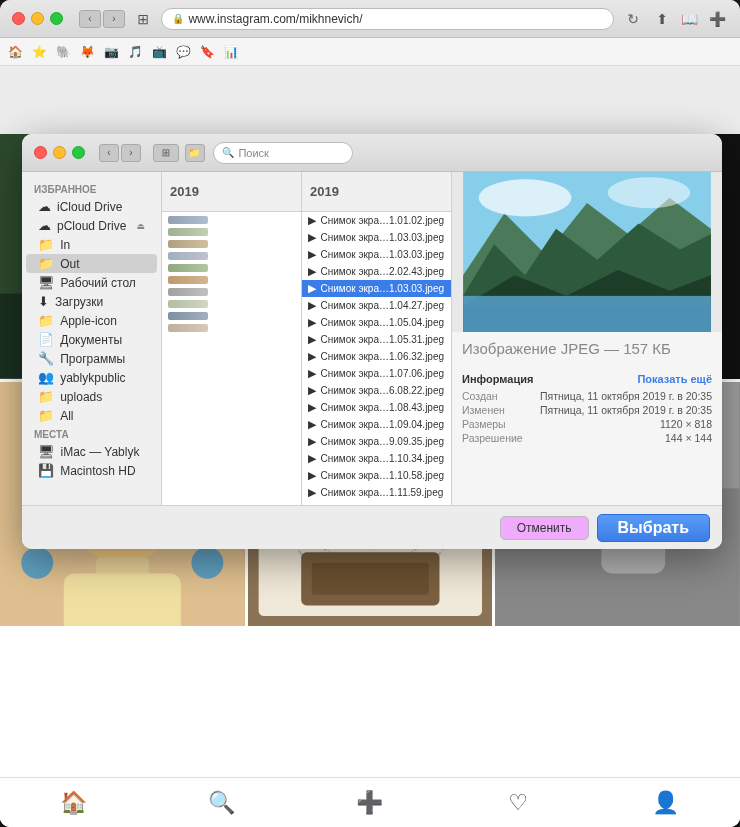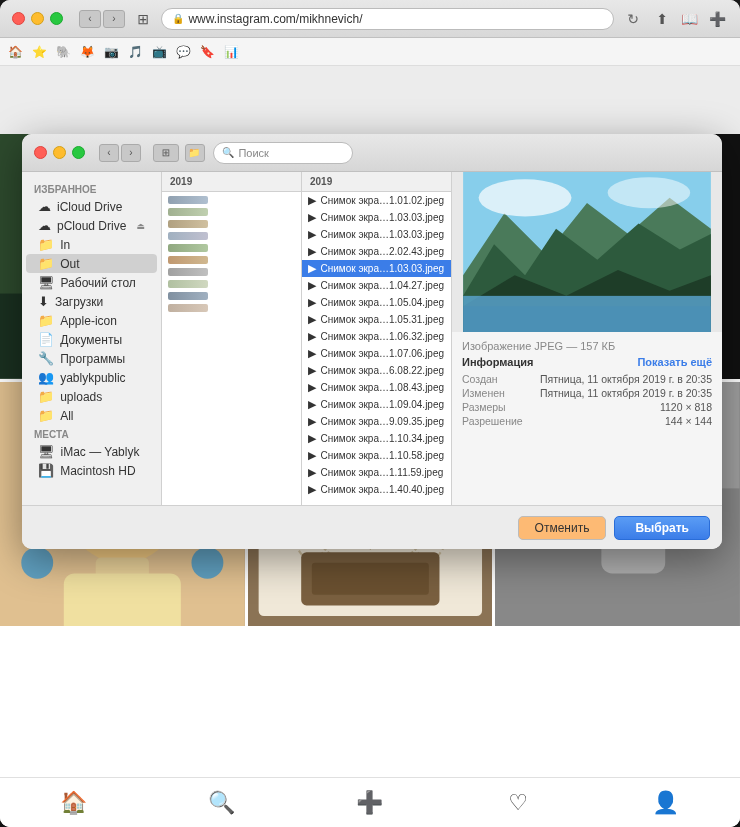--- a/index.html
+++ b/index.html
@@ -206,24 +206,24 @@
     }
 
     .column-pane {
       width: 140px;
       border-right: 1px solid #d0d0d0;
       overflow-y: auto;
       flex-shrink: 0;
       background: white;
     }
     .column-header {
-      font-size: 10px;
+      font-size: 13px;
       font-weight: 600;
       color: #555;
-      padding: 4px 8px;
+      padding: 12px 8px;
       background: #f0f0f0;
       border-bottom: 1px solid #d0d0d0;
     }
 
     .files-pane {
       width: 150px;
       border-right: 1px solid #d0d0d0;
       overflow-y: auto;
       flex-shrink: 0;
       background: white;
@@ -263,23 +263,23 @@
       flex: 1;
       overflow-y: auto;
     }
     .preview-filename {
       font-size: 12px;
       font-weight: 600;
       color: #222;
       margin-bottom: 2px;
     }
     .preview-filetype {
-      font-size: 11px;
+      font-size: 15px;
       color: #888;
-      margin-bottom: 4px;
+      margin-bottom: 16px;
     }
     .info-section-header {
       font-size: 11px;
       font-weight: 600;
       color: #333;
       display: flex;
       justify-content: space-between;
       align-items: center;
       margin-bottom: 4px;
     }
@@ -305,33 +305,33 @@
       border-top: 1px solid #d0d0d0;
       display: flex;
       align-items: center;
       justify-content: flex-end;
       padding: 0 12px;
       gap: 8px;
       flex-shrink: 0;
     }
     .btn-cancel {
       padding: 4px 16px;
-      background: #fdba74;
+      background: #f0abfc;
       border: 1px solid #bbb;
       border-radius: 5px;
       font-size: 12px;
       color: #333;
       cursor: pointer;
     }
     .btn-choose {
       padding: 4px 20px;
       background: linear-gradient(to bottom, #5a9cf5, #3b7de8);
       border: 1px solid #2a6dd8;
       border-radius: 5px;
-      font-size: 12px;
+      font-size: 16px;
       font-weight: 600;
       color: white;
       cursor: pointer;
     }
 
     
     .instagram-content {
       position: absolute;
       top: 68px;
       left: 0;

